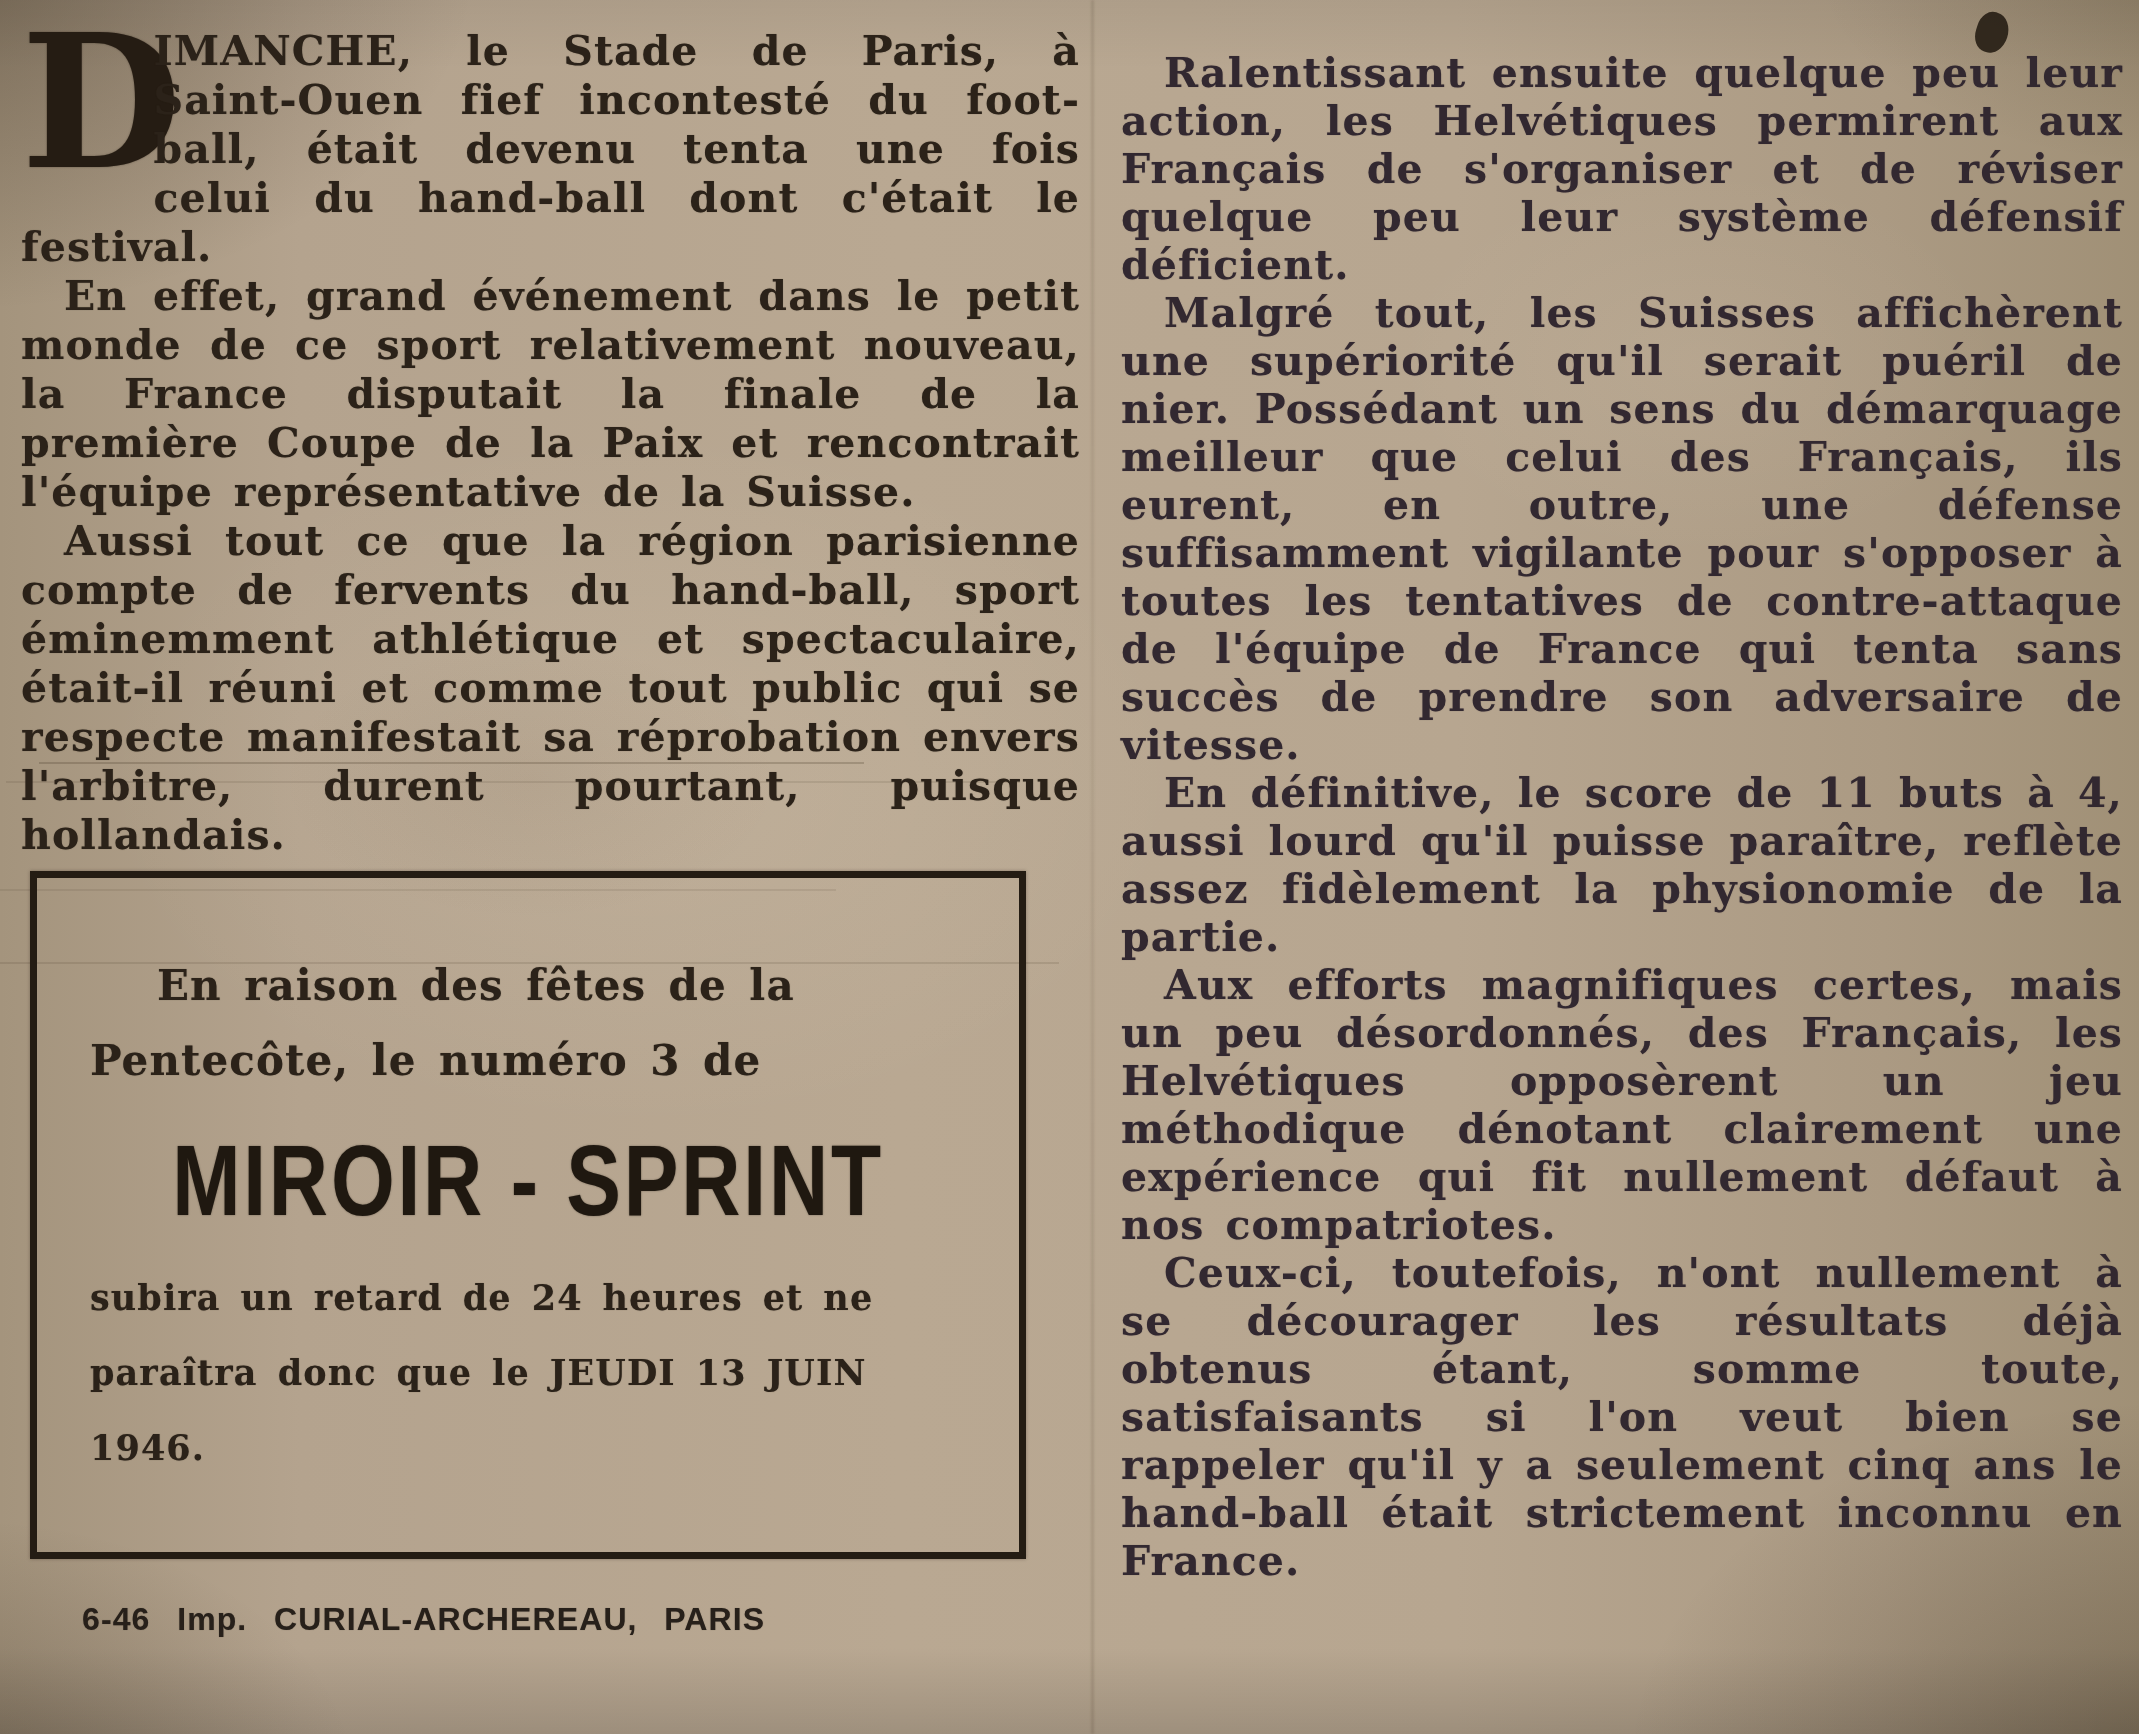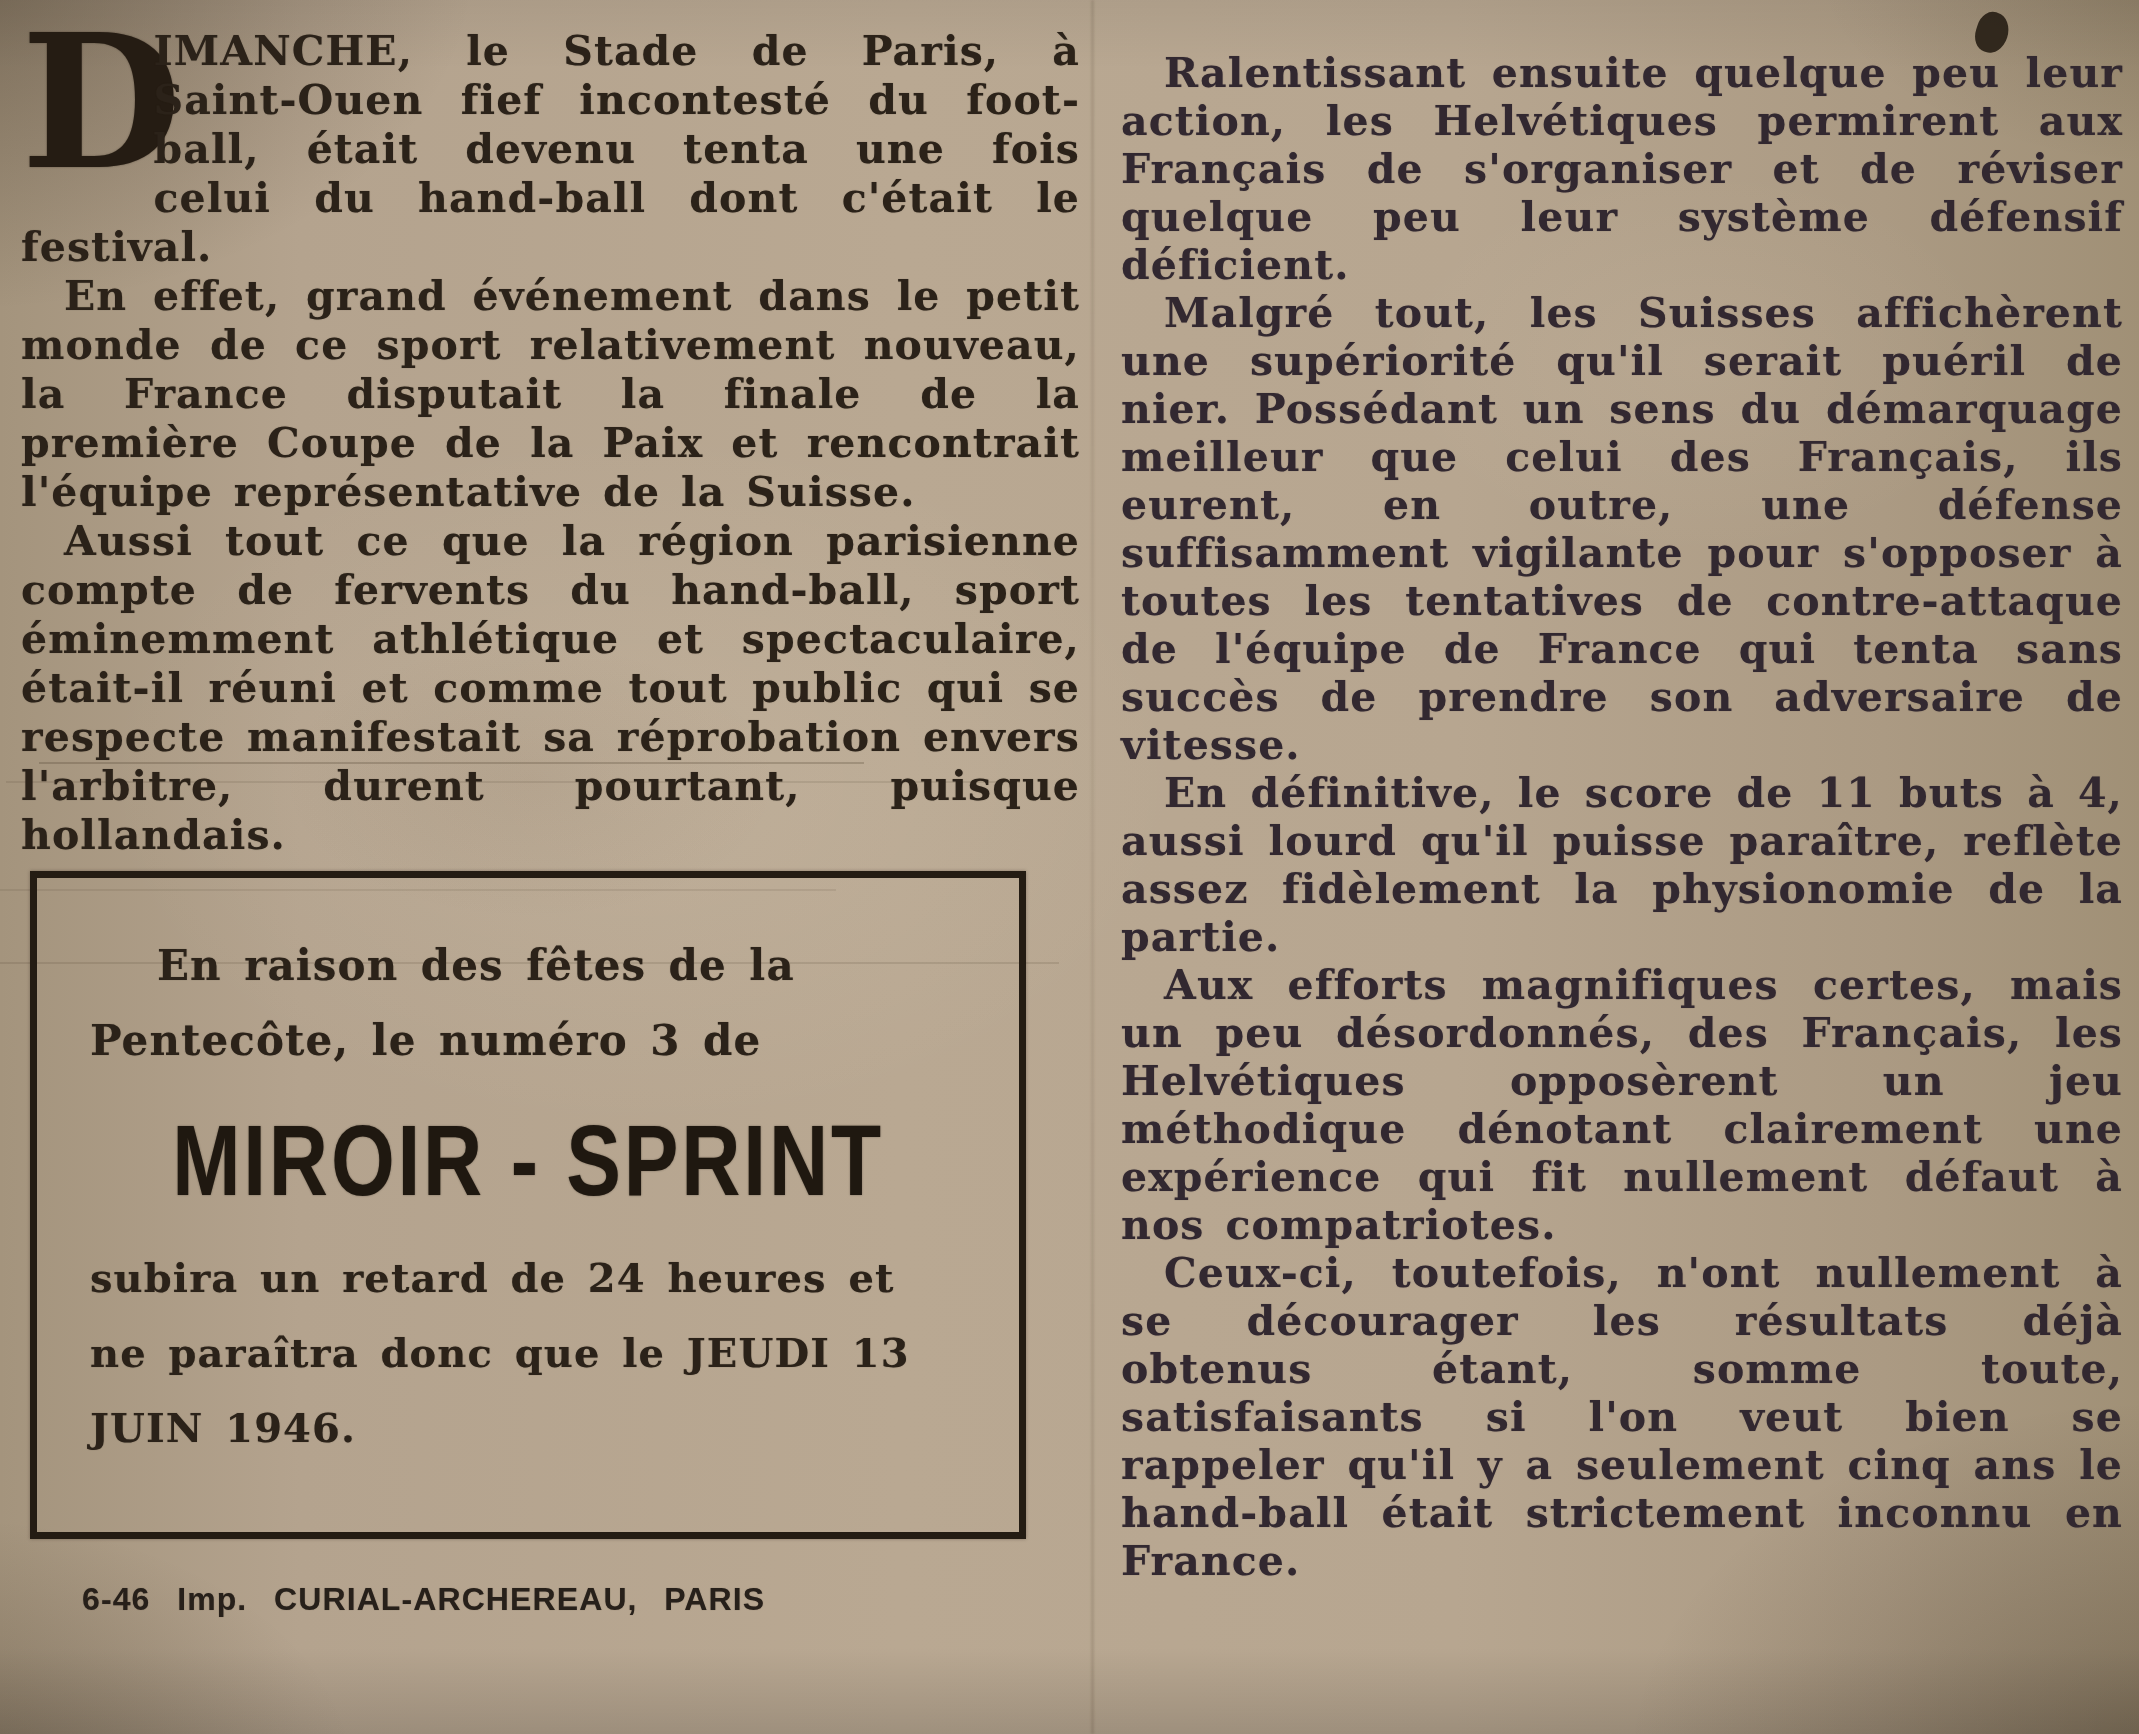--- a/index.html
+++ b/index.html
@@ -47,36 +47,36 @@
   .para.noindent{text-indent:0;}
   .dropcap{
     float:left;font-weight:bold;font-size:185px;line-height:144px;
     width:118px;height:147px;margin:3.3px 14.5px 0 0;
     color:#251c13;text-shadow:0 0 1.7px rgba(30,22,14,.5);
   }
 
   .notice{
     margin:11px 0 0 9px;width:996px;box-sizing:border-box;
     border:7.2px solid #241c13;
-    padding:50px 53px 67px 53px;
+    padding:70px 53px 67px 53px;
     box-shadow:0 0 3.3px rgba(40,30,18,.35);
   }
   .notice-intro{
     margin:0;text-indent:67px;font-weight:bold;font-size:42px;line-height:75px;
     letter-spacing:1.1px;word-spacing:6.7px;text-shadow:0 0 1.1px rgba(35,27,18,.4);
   }
   .notice-title{
     margin:36px 0 32px 0;text-align:center;
     font-family:"Liberation Sans", sans-serif;font-weight:bold;font-size:82px;
     letter-spacing:2.8px;color:#1f1810;
     transform:scaleY(1.22);transform-origin:center;
     text-shadow:0 0 1.7px rgba(25,18,10,.45);
   }
   .notice-outro{
-    margin:0;font-weight:bold;font-size:40px;line-height:75px;
+    margin:0;font-weight:bold;font-size:35px;line-height:75px;
     letter-spacing:1.1px;word-spacing:6.7px;text-align:left;
     text-shadow:0 0 1.1px rgba(35,27,18,.4);
   }
 
   .imprint{
     margin:37px 0 0 61px;
     font-family:"Liberation Sans", sans-serif;font-weight:bold;
     font-size:32px;line-height:46px;letter-spacing:1.1px;word-spacing:16.7px;
     color:#27201a;text-shadow:0 0 1.1px rgba(35,27,18,.35);
   }

